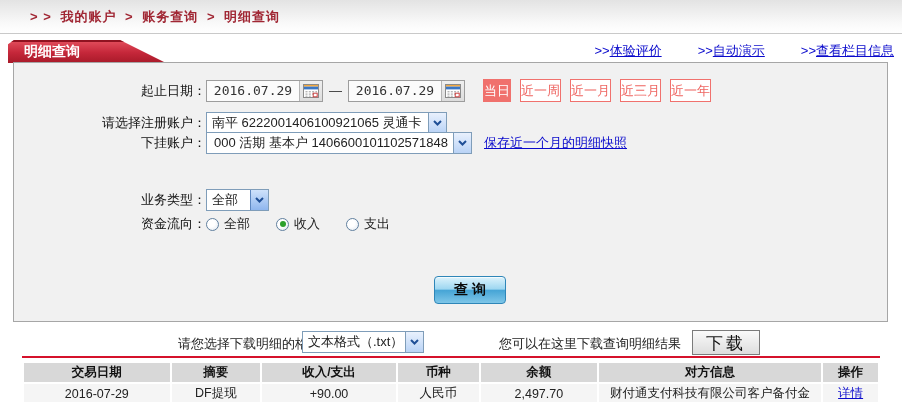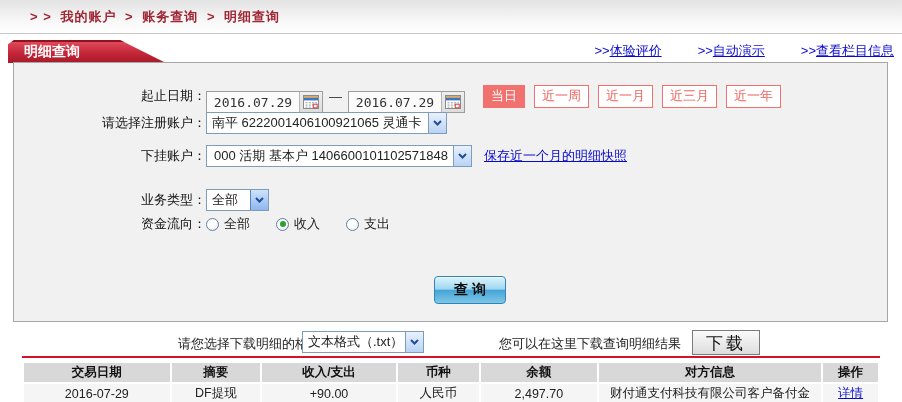--- a/index.html
+++ b/index.html
@@ -29,29 +29,29 @@
   .toplinks a .lt{text-decoration:underline;}
 
   
   .panel{position:absolute;left:13px;top:62px;width:875px;height:260px;
     background:#f1f1f1;border:1px solid #a6a6a6;box-sizing:border-box;}
   .frow{position:absolute;left:0;right:0;display:flex;align-items:center;}
   .flabel{width:192px;text-align:right;flex:0 0 192px;color:#111;}
 
   
   .datefield{display:inline-flex;width:117px;height:22px;box-sizing:border-box;
-    border:1px solid #9d9d9d;background:#fbfbfb;align-items:center;margin-top:12px;}
+    border:1px solid #9d9d9d;background:#fbfbfb;align-items:center;}
   .datefield .dtxt{flex:1;text-align:center;font-family:"DejaVu Sans Mono",monospace;font-size:13px;color:#333;}
   .calbtn{width:22px;height:20px;background:linear-gradient(180deg,#efefef,#dddddd);
     border-left:1px solid #b5b5b5;display:flex;align-items:center;justify-content:center;cursor:pointer;}
   .ddash{margin:0 6px;color:#333;}
 
   
   .qwrap{display:flex;gap:9px;margin-left:18px;}
-  .qbtn{height:23px;padding:0 7px;display:inline-flex;align-items:center;justify-content:center;
+  .qbtn{height:23px;padding:0 0;display:inline-flex;align-items:center;justify-content:center;
     font-size:13px;cursor:pointer;box-sizing:border-box;white-space:nowrap;}
   .qbtn.active{background:#f0716d;border:1px solid #f0716d;color:#fff;}
   .qbtn.outline{background:#fff;border:1px solid #f0716d;color:#ee6561;}
 
   
   .sel{display:inline-flex;align-items:center;height:22px;background:#fff;
     border:1px solid #7f9db9;box-sizing:border-box;padding-left:5px;cursor:pointer;}
   .sel .txt{flex:1;white-space:nowrap;overflow:hidden;}
   .sel .arr{width:17px;height:20px;margin-left:5px;border-left:1px solid #7f9db9;
     background:linear-gradient(180deg,#e9f1fd 0%,#b9d3f6 100%);
@@ -187,21 +187,21 @@
       <span class="sel" style="width:241px;">
         <span class="txt">南平  6222001406100921065  灵通卡</span>
         <span class="arr">
           <svg class="chev" width="9" height="6" viewBox="0 0 9 6">
               <polyline points="1,1 4.5,4.5 8,1" fill="none" stroke="#1f4f96" stroke-width="2"></polyline>
             </svg>
         </span>
       </span>
     </div>
 
-    <div class="frow" style="top:82px;">
+    <div class="frow" style="top:69px;">
       <div class="flabel">下挂账户：</div>
       <span class="sel" style="width:266px;text-align:right;">
         <span class="txt">000  活期  基本户  1406600101102571848</span>
         <span class="arr">
           <svg class="chev" width="9" height="6" viewBox="0 0 9 6">
               <polyline points="1,1 4.5,4.5 8,1" fill="none" stroke="#1f4f96" stroke-width="2"></polyline>
             </svg>
         </span>
       </span>
       <a class="snap-link" style="margin-left:12px;">保存近一个月的明细快照</a>

